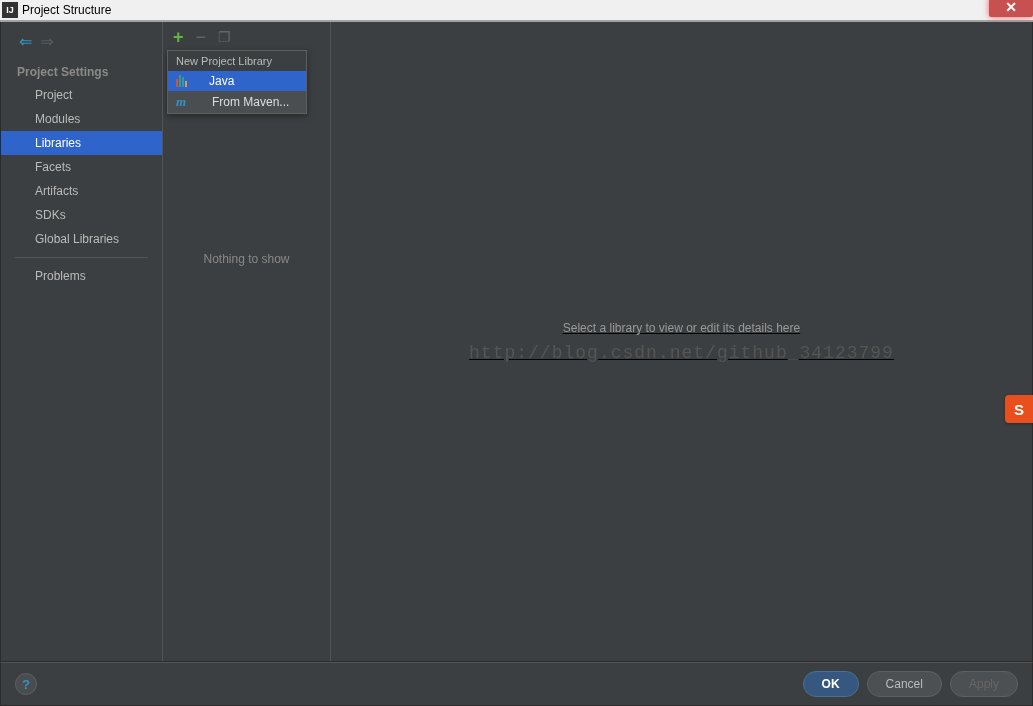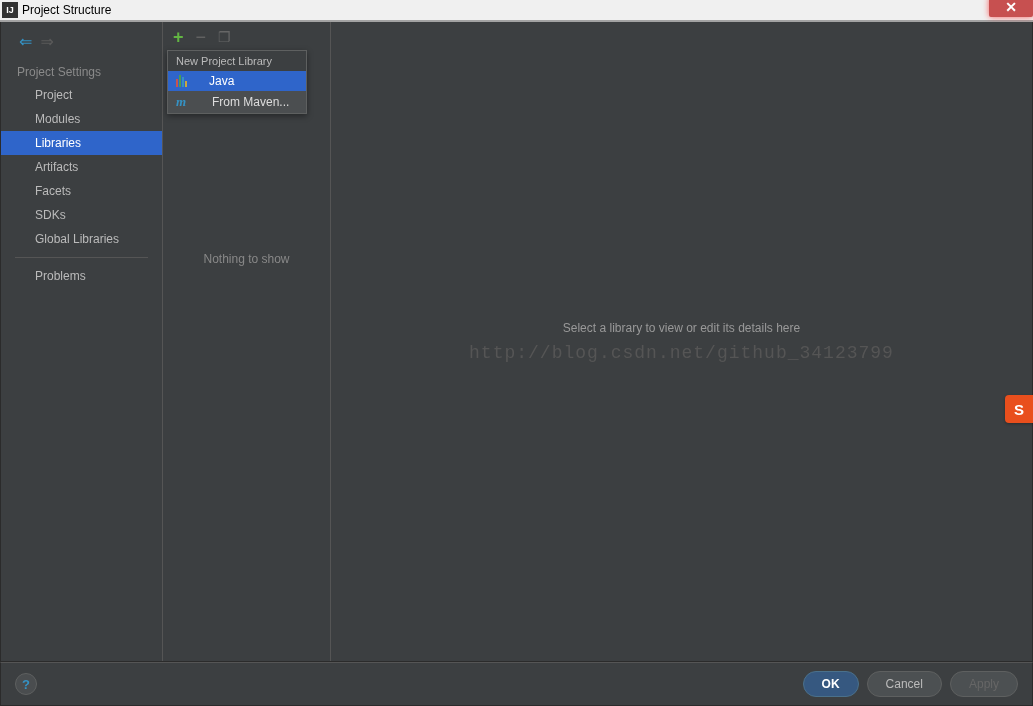--- a/index.html
+++ b/index.html
@@ -50,21 +50,21 @@
       display: flex;
       gap: 8px;
       padding: 4px 12px 8px 18px;
     }
     .arrow { color: #3592c4; font-size: 16px; cursor: pointer; }
     .arrow.disabled { color: #5a5a5a; }
     
     .section-header {
       color: #8a8a8a;
       font-size: 12px;
-      font-weight: normal;
+      font-weight: bold;
       padding: 6px 10px 4px 16px;
     }
     .nav-item {
       color: #bbbbbb;
       font-size: 12px;
       padding: 5px 10px 5px 34px;
       cursor: pointer;
     }
     .nav-item.selected {
       background: #2f65ca;
@@ -133,20 +133,21 @@
     }
     
     .main {
       flex: 1;
       background: #3c3f41;
       display: flex;
       flex-direction: column;
       align-items: center;
       justify-content: center;
       position: relative;
+      text-decoration: underline;
     }
     .main-msg { color: #999; font-size: 12px; }
     .watermark {
       color: #555;
       font-family: "Courier New", monospace;
       font-size: 18px;
       margin-top: 8px;
       letter-spacing: 1px;
     }
     
@@ -213,22 +214,22 @@
 
   <div class="sidebar">
     <div class="nav-arrows">
       <span class="arrow">⇐</span>
       <span class="arrow disabled">⇒</span>
     </div>
     <div class="section-header">Project Settings</div>
     <div class="nav-item">Project</div>
     <div class="nav-item">Modules</div>
     <div class="nav-item selected">Libraries</div>
+    <div class="nav-item">Facets</div>
     <div class="nav-item">Artifacts</div>
-    <div class="nav-item">Facets</div>
     <div class="nav-item">SDKs</div>
     <div class="nav-item">Global Libraries</div>
     <div class="divider"></div>
     <div class="nav-item">Problems</div>
   </div>
 
   <div class="middle">
     <div class="toolbar">
       <span class="tb-add">+</span>
       <span class="tb-remove">−</span>

